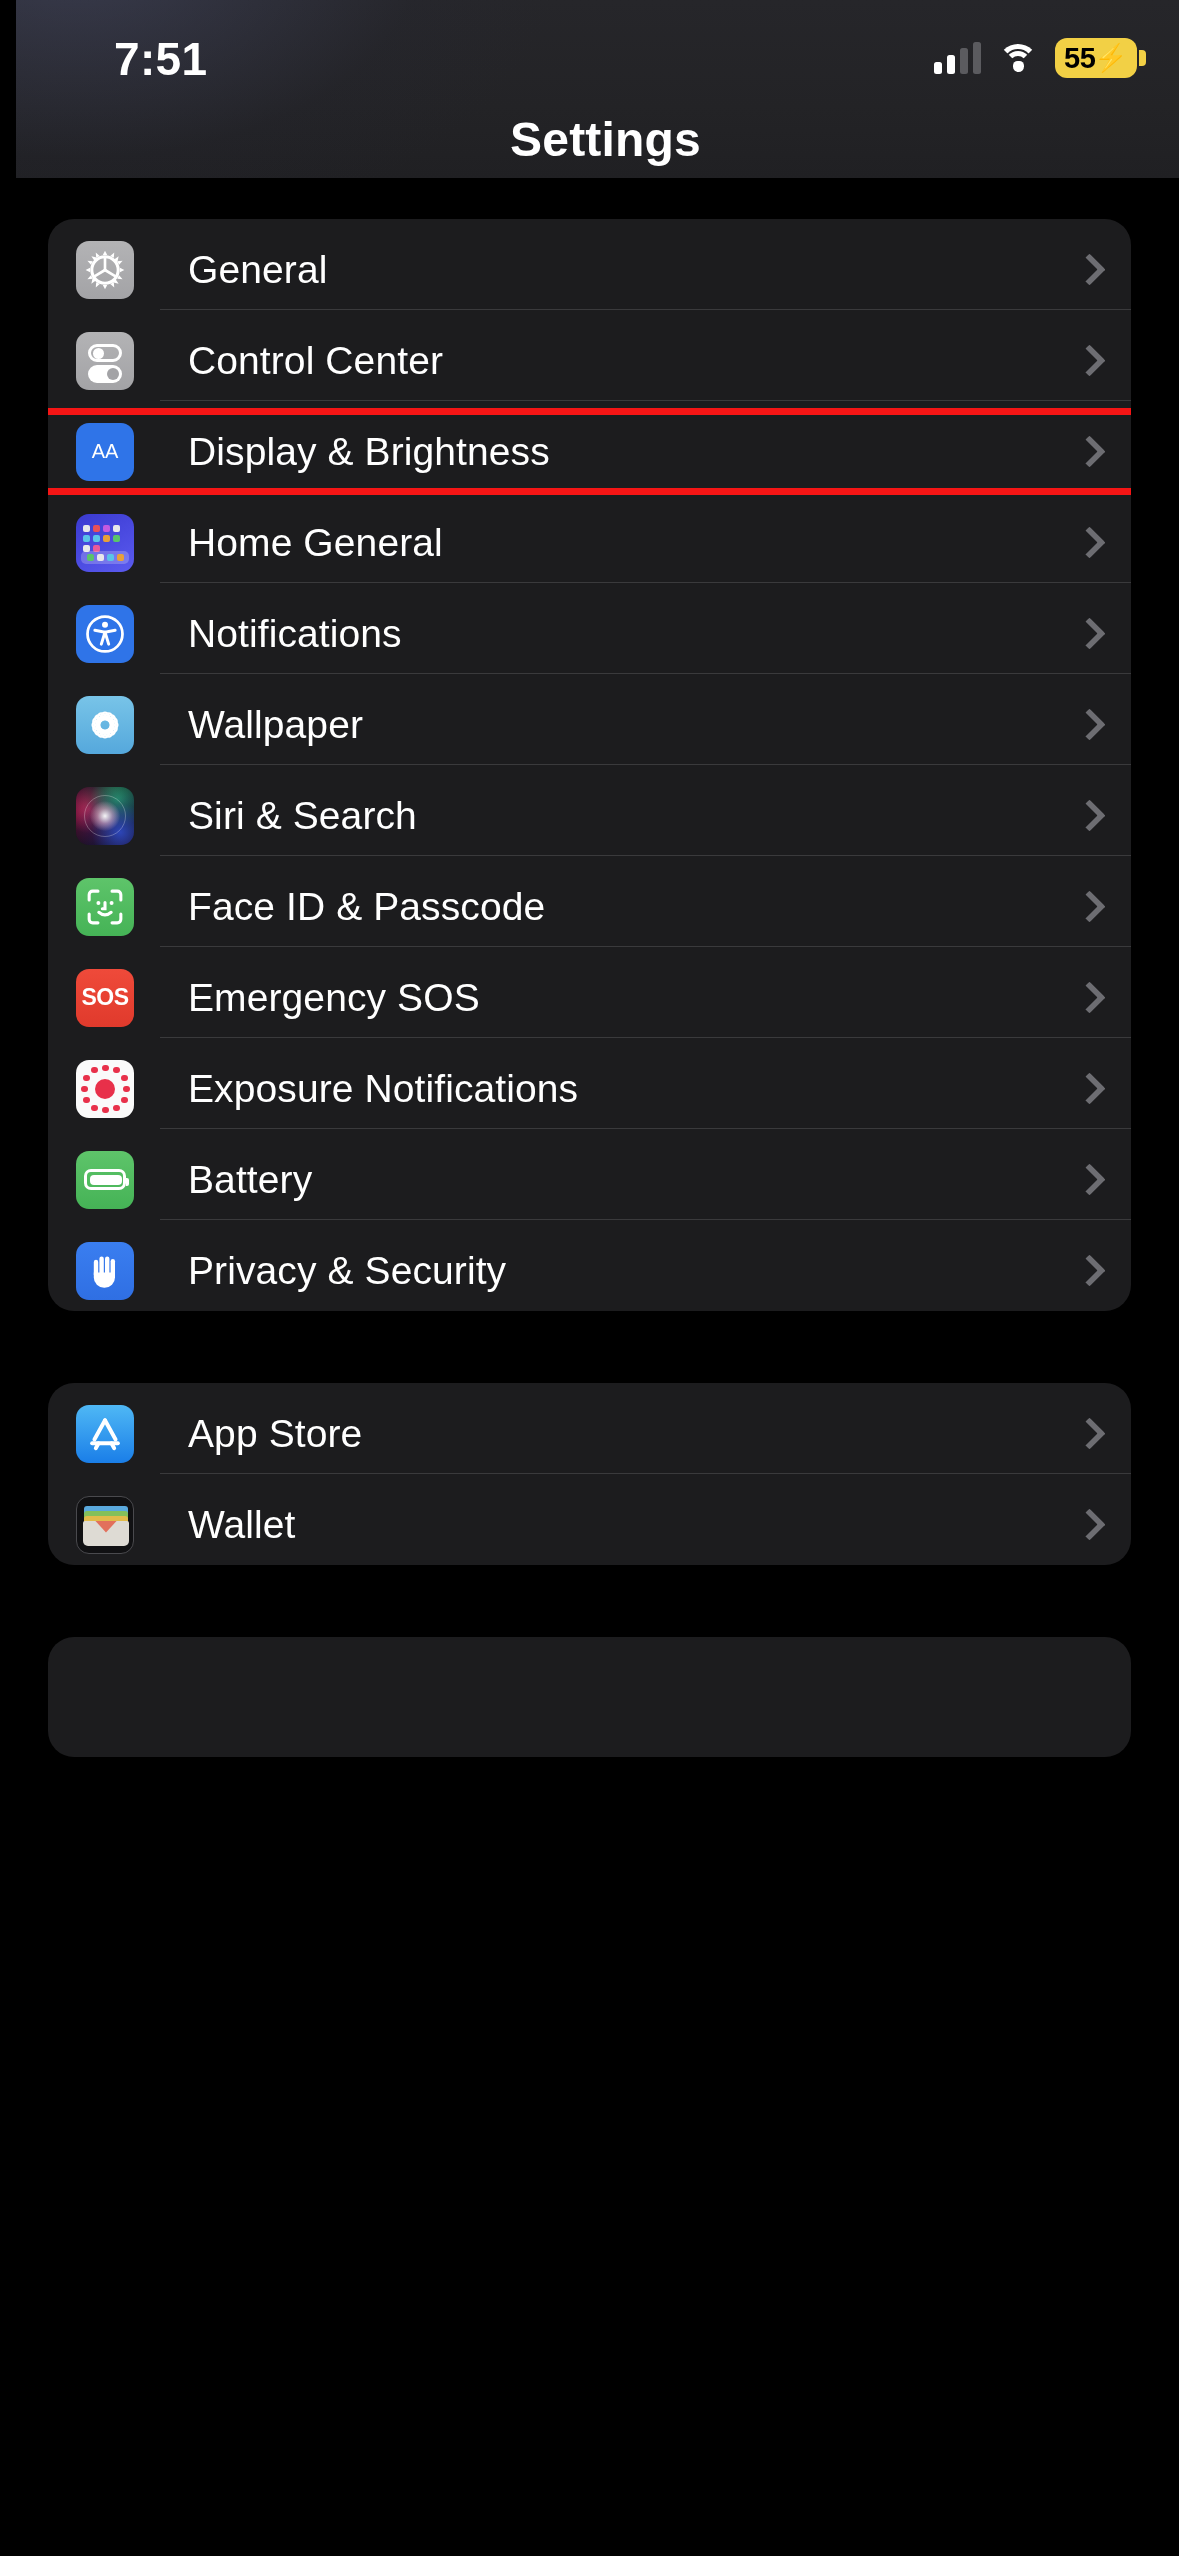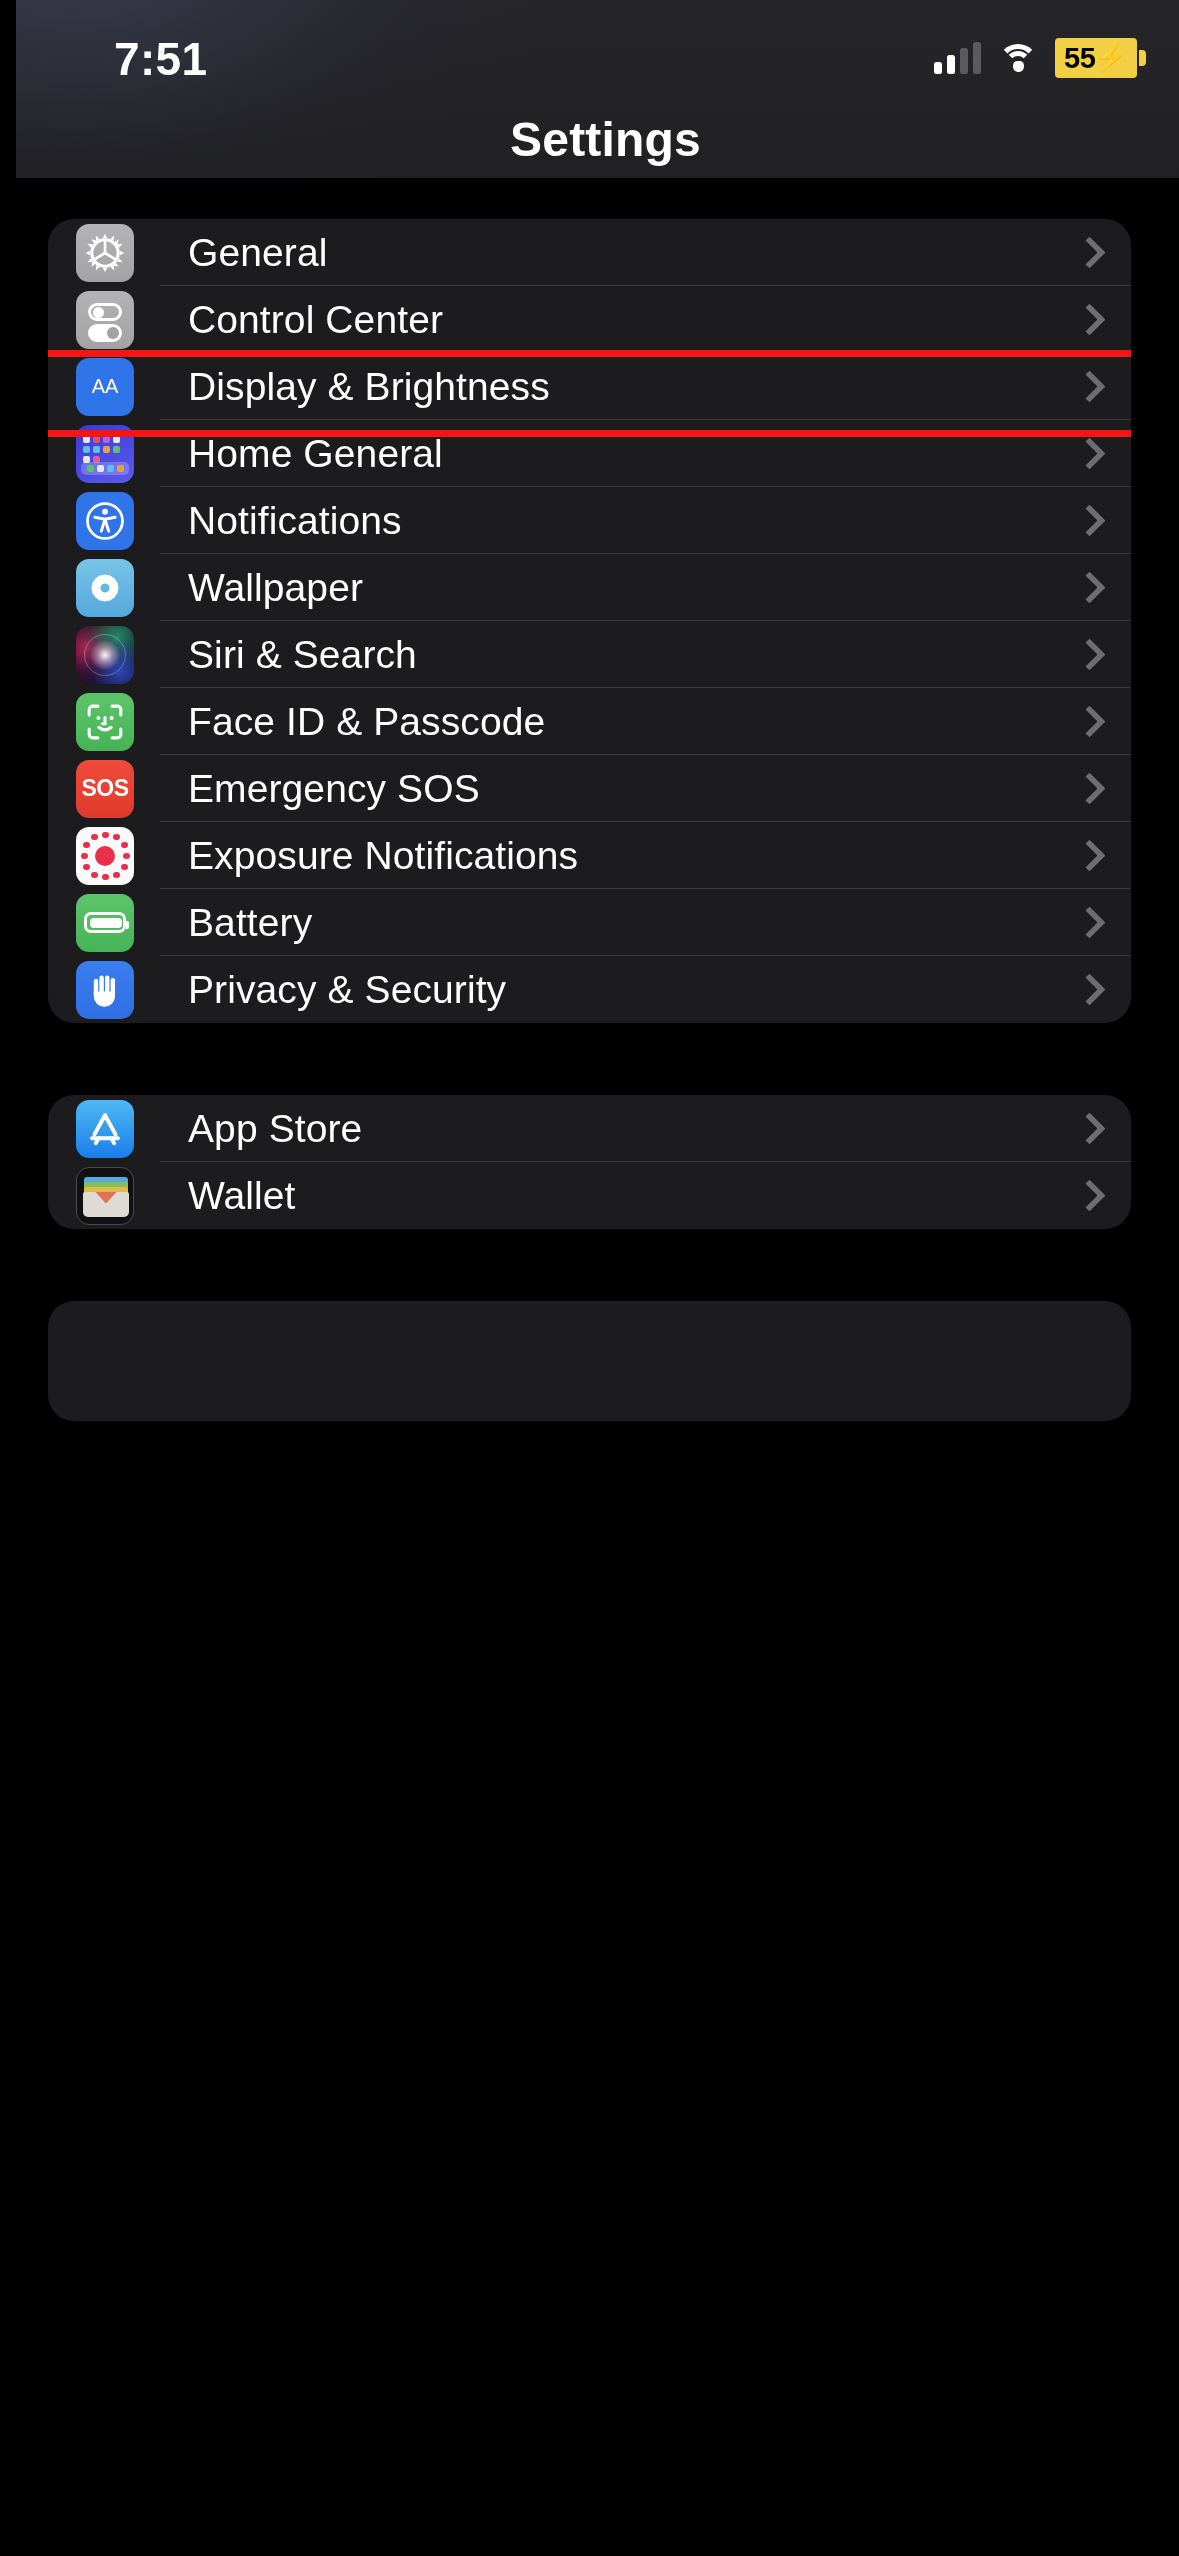--- a/index.html
+++ b/index.html
@@ -47,21 +47,21 @@
   .wifi span.a { width:40px; height:40px; margin-left:-20px; top:2px; }
   .wifi span.b { width:26px; height:26px; margin-left:-13px; top:9px; }
   .wifi span.c {
     width:11px; height:11px; margin-left:-5.5px; top:19px;
     border:none; background:#fff; border-radius:50% 50% 60% 60%;
   }
   
   .batt {
     position:relative; display:flex; align-items:center; justify-content:center;
     min-width:74px; height:40px; padding:0 9px;
-    background:#f2d045; border-radius:4px;
+    background:#f2d045; border-radius:12px;
   }
   .batt .pct {
     font-size:29px; font-weight:700; color:#000; letter-spacing:-0.5px; line-height:1;
   }
   .batt .bolt { font-size:27px; color:#000; margin-left:-1px; line-height:1; }
   .batt::after {
     content:""; position:absolute; right:-9px; top:12px;
     width:7px; height:16px; background:#f2d045;
     border-radius:0 4px 4px 0;
   }
@@ -78,21 +78,21 @@
   .group {
     position:relative; margin:0 48px; background:#1c1c1e;
     border-radius:26px; overflow:hidden;
   }
   .group.g1 { margin-top:41px; }
   .group.g2 { margin-top:72px; }
   .group.g3 { margin-top:72px; height:120px; }
 
   .row {
     position:relative; display:flex; align-items:center;
-    height:67px; padding-left:28px; padding-right:28px;
+    height:81px; padding-left:28px; padding-right:28px;margin-top:10px;
   }
   .row .divider {
     position:absolute; left:112px; right:0; bottom:0; height:1px;
     background:#3a3a3c;
   }
   .row:last-child .divider { display:none; }
 
   .icon {
     width:58px; height:58px; border-radius:13px;
     flex:0 0 58px; position:relative; overflow:hidden;

